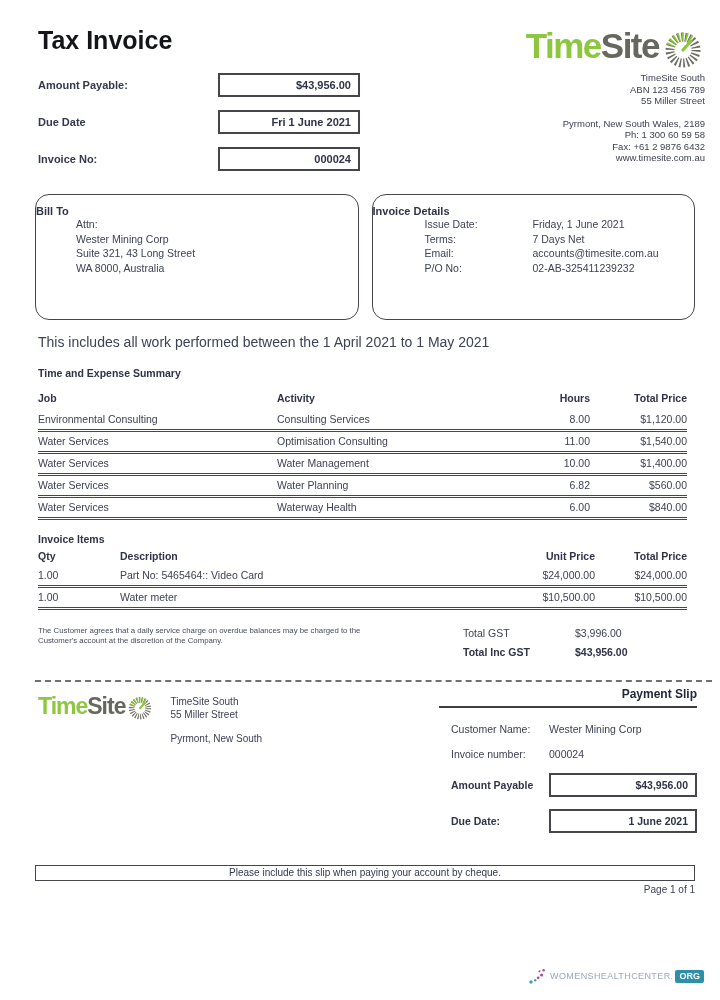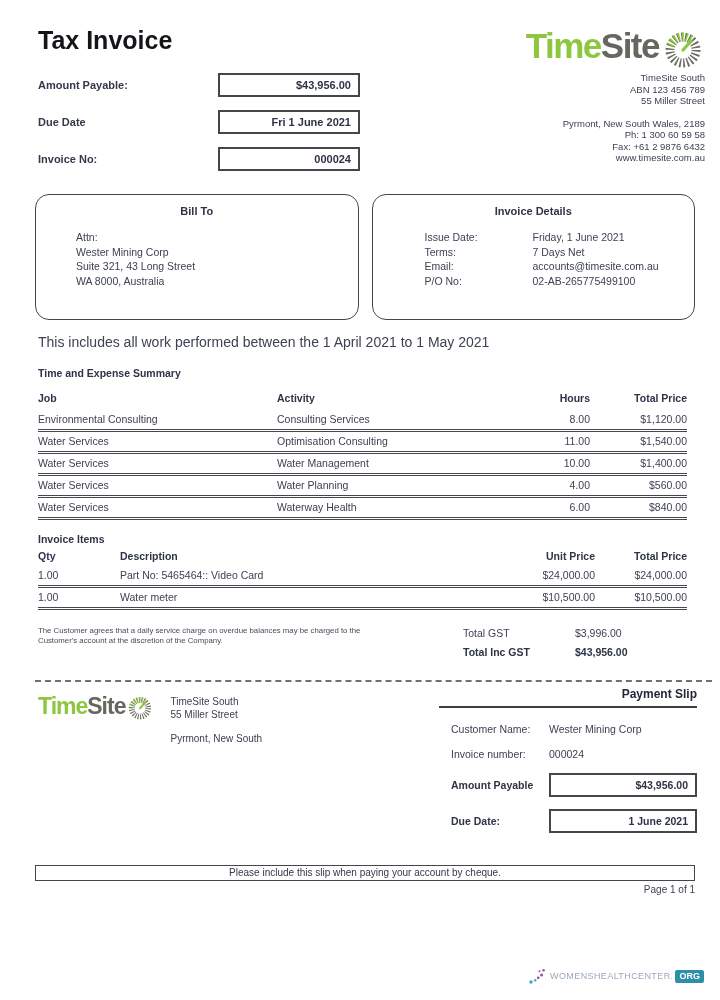--- a/index.html
+++ b/index.html
@@ -20,21 +20,21 @@
   .logo { display:flex; align-items:flex-start; justify-content:flex-end; }
   .logo-time { font-size:35px; font-weight:bold; color:#8dc63f; letter-spacing:-1.5px; line-height:40px; }
   .logo-site { font-size:35px; font-weight:bold; color:#66675e; letter-spacing:-1.5px; line-height:40px; }
   .logo-icon-lg { width:44px; height:44px; margin-left:2px; }
   .logo-icon-sm { width:28px; height:28px; margin-left:1px; }
   .addr { font-size:9.5px; line-height:11.5px; color:#3d4254; margin-top:2px; }
   .addr-gap { height:11px; }
   
   .boxes { display:flex; gap:13px; margin:10px 25px 0 35px; }
   .infobox { border:1.5px solid #45464c; border-radius:14px; height:126px; padding-top:10px; flex:1; background:#fff; }
-  .infobox-title { text-align:center; font-weight:bold; font-size:11px; color:#2e3347; margin-bottom:13px; }
+  .infobox-title { text-align:left; font-weight:bold; font-size:11px; color:#2e3347; }
   .billto-lines { padding-left:40px; font-size:10.5px; line-height:14.5px; }
   .details-rows { padding-left:52px; font-size:10.5px; line-height:14.5px; }
   .details-row { display:flex; }
   .details-label { width:108px; }
   
   .work-note { margin:14px 38px 0; font-size:14px; }
   .section-title { margin:17px 38px 0; font-size:10.5px; font-weight:bold; color:#2e3347; }
   .table { margin:10px 33px 6px 38px; }
   .t-row { display:grid; grid-template-columns:239px 233px 80px 97px; font-size:10.5px;
            padding:3px 0 4px; align-items:center; }
@@ -150,21 +150,21 @@
         <div class="details-row">
           <div class="details-label">Terms:</div>
           <div>7 Days Net</div>
         </div>
         <div class="details-row">
           <div class="details-label">Email:</div>
           <div>accounts@timesite.com.au</div>
         </div>
         <div class="details-row">
           <div class="details-label">P/O No:</div>
-          <div>02-AB-265775499100</div>
+          <div>02-AB-325411239232</div>
         </div>
       </div>
     </div>
   </div>
 
   <div class="work-note">This includes all work performed between the 1 April 2021 to 1 May 2021</div>
   <div class="section-title">Time and Expense Summary</div>
 
   <div class="table">
     <div class="t-row t-head">
@@ -187,21 +187,21 @@
     </div>
     <div class="t-row t-data">
       <div>Water Services</div>
       <div>Water Management</div>
       <div class="col-r">10.00</div>
       <div class="col-r">$1,400.00</div>
     </div>
     <div class="t-row t-data">
       <div>Water Services</div>
       <div>Water Planning</div>
-      <div class="col-r">4.00</div>
+      <div class="col-r">6.82</div>
       <div class="col-r">$560.00</div>
     </div>
     <div class="t-row t-data">
       <div>Water Services</div>
       <div>Waterway Health</div>
       <div class="col-r">6.00</div>
       <div class="col-r">$840.00</div>
     </div>
   </div>
 

